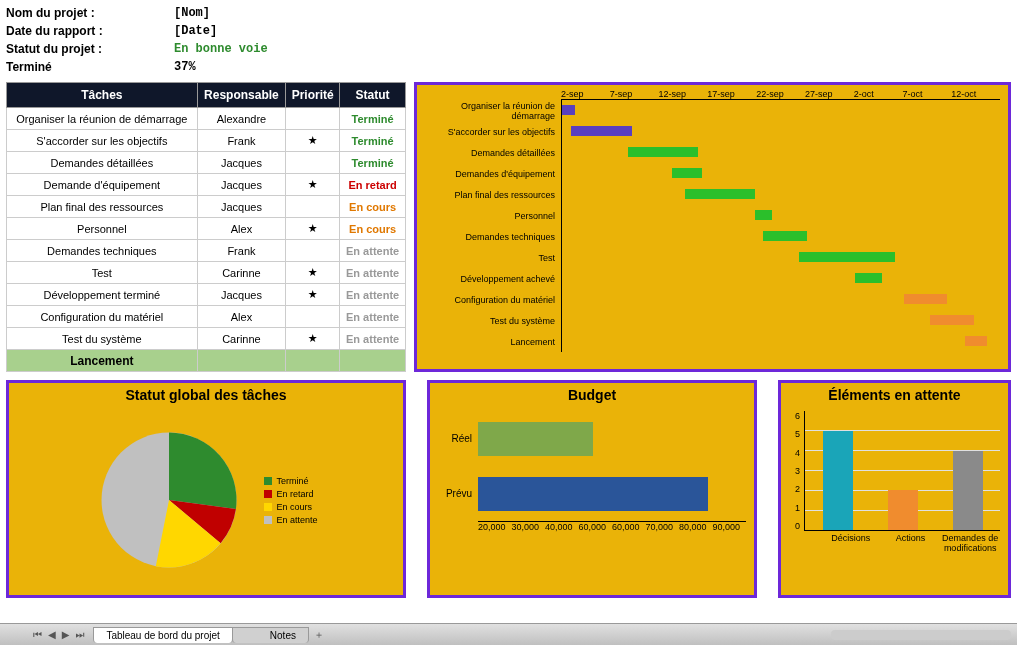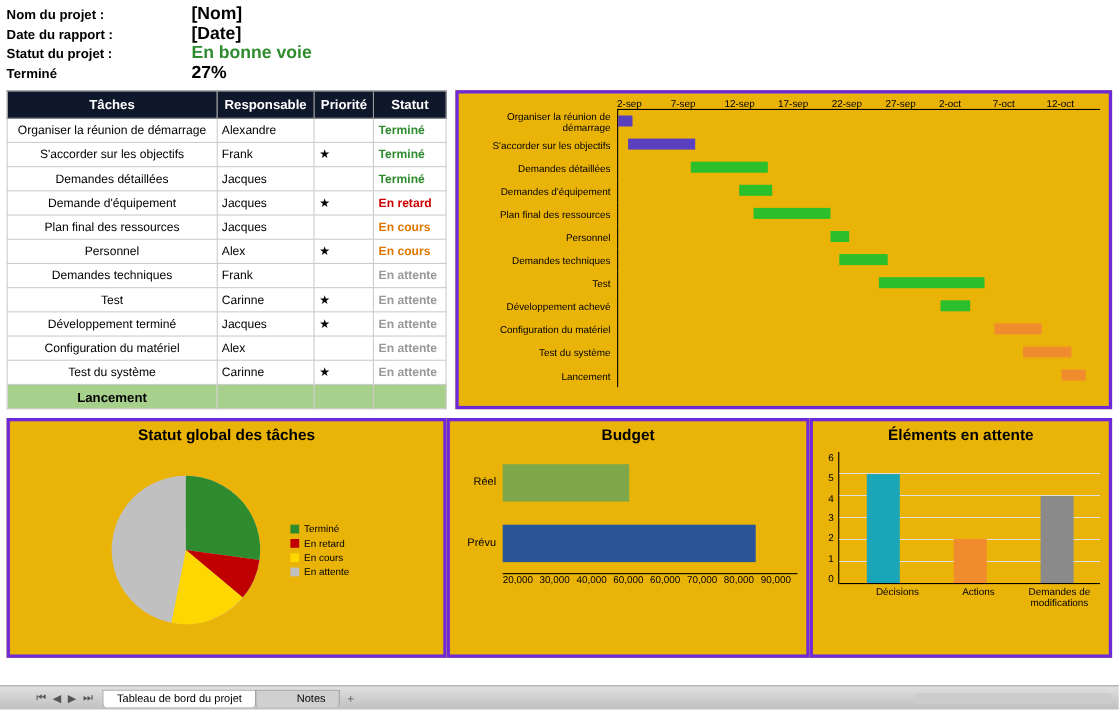--- a/index.html
+++ b/index.html
@@ -1,27 +1,27 @@
 <!DOCTYPE html>
 <html><head>
 <meta charset="utf-8">
 <style>
   * { box-sizing: border-box; margin: 0; padding: 0; }
   body { font-family: Arial, sans-serif; font-size: 11px; background: #fff; color: #000; width: 1017px; height: 645px; overflow: hidden; }
   .container { padding: 4px 6px 0 6px; }
   .info-block { margin-bottom: 6px; }
   .info-row { display: flex; line-height: 18px; }
   .info-label { width: 168px; font-weight: bold; font-size: 12px; }
-  .info-value { font-weight: bold; font-size: 16px; }
+  .info-value { font-weight: bold; font-size: 12px; font-family: Liberation Mono, monospace; }
   .green-bold { color: #2e8b2e; }
   .main-grid { display: grid; grid-template-columns: 400px 1fr; gap: 8px; }
   
   table.tasks { border-collapse: collapse; width: 100%; background: #fff; }
   table.tasks th { background: #0f172a; color: #fff; font-weight: bold; padding: 5px 4px; border: 1px solid #999; font-size: 12px; }
-  table.tasks td { border: 1px solid #ccc; padding: 3px 4px; text-align: left; font-size: 11px; height: 22px; }
+  table.tasks td { border: 1px solid #ccc; padding: 3px 4px; text-align: center; font-size: 11px; height: 22px; }
   table.tasks td:first-child { text-align: center; }
   .st-termine { color: #2e8b2e; font-weight: bold; }
   .st-retard { color: #c00; font-weight: bold; }
   .st-cours { color: #e07800; font-weight: bold; }
   .st-attente { color: #999; font-weight: bold; }
   .star { font-size: 12px; }
   tr.launch td { background: #a8d08d; font-weight: bold; font-size: 12px; }
   
   .panel { border: 3px solid #6d28d9; background: #eab308; }
   .gantt { padding: 4px 8px 4px 4px; height: 290px; position: relative; }
@@ -29,21 +29,21 @@
   .gantt-head span { flex: 1; font-size: 9px; text-align: left; }
   .gantt-rows { }
   .gantt-row { display: flex; align-items: center; height: 21px; }
   .gantt-label { width: 140px; text-align: right; padding-right: 6px; font-size: 9px; }
   .gantt-track { flex: 1; position: relative; height: 100%; border-left: 1px solid #000; }
   .gantt-bar { position: absolute; height: 10px; top: 5px; }
   .g-purple { background: #5a3fbf; }
   .g-green { background: #2bbf2b; }
   .g-orange { background: #f08c2e; }
   
-  .bottom-row { display: grid; grid-template-columns: 400px 330px 1fr; gap: 0; margin-top: 8px; }
+  .bottom-row { display: grid; grid-template-columns: 400px 330px 1fr; gap: 21px; margin-top: 8px; }
   .chart-title { font-weight: bold; font-size: 14px; text-align: center; padding: 4px 0 2px 0; }
   .pie-wrap { height: 190px; display: flex; align-items: center; justify-content: center; gap: 20px; }
   .legend { font-size: 9px; }
   .legend-item { display: flex; align-items: center; gap: 4px; margin: 3px 0; }
   .sw { width: 8px; height: 8px; }
   
   .budget-chart { height: 165px; padding: 6px 8px 2px 8px; position: relative; }
   .budget-row { display: flex; align-items: center; height: 55px; }
   .budget-label { width: 40px; font-size: 10px; text-align: right; padding-right: 6px; }
   .budget-track { flex: 1; height: 34px; position: relative; }
@@ -79,21 +79,21 @@
     <div class="info-row">
       <div class="info-label">Date du rapport :</div>
       <div class="info-value">[Date]</div>
     </div>
     <div class="info-row">
       <div class="info-label">Statut du projet :</div>
       <div class="info-value green-bold">En bonne voie</div>
     </div>
     <div class="info-row">
       <div class="info-label">Terminé</div>
-      <div class="info-value">27%</div>
+      <div class="info-value">37%</div>
     </div>
   </div>
 
   <div class="main-grid">
 
     <table class="tasks">
       <thead>
         <tr>
           <th>Tâches</th>
           <th>Responsable</th>

